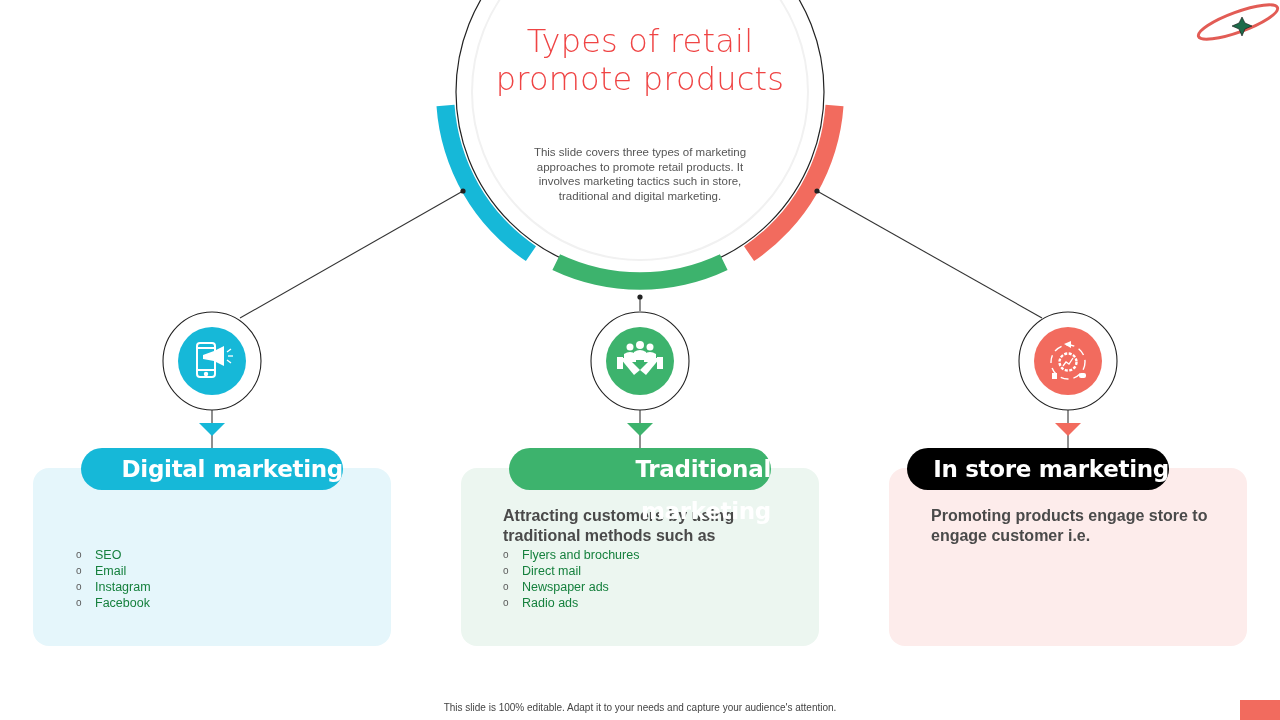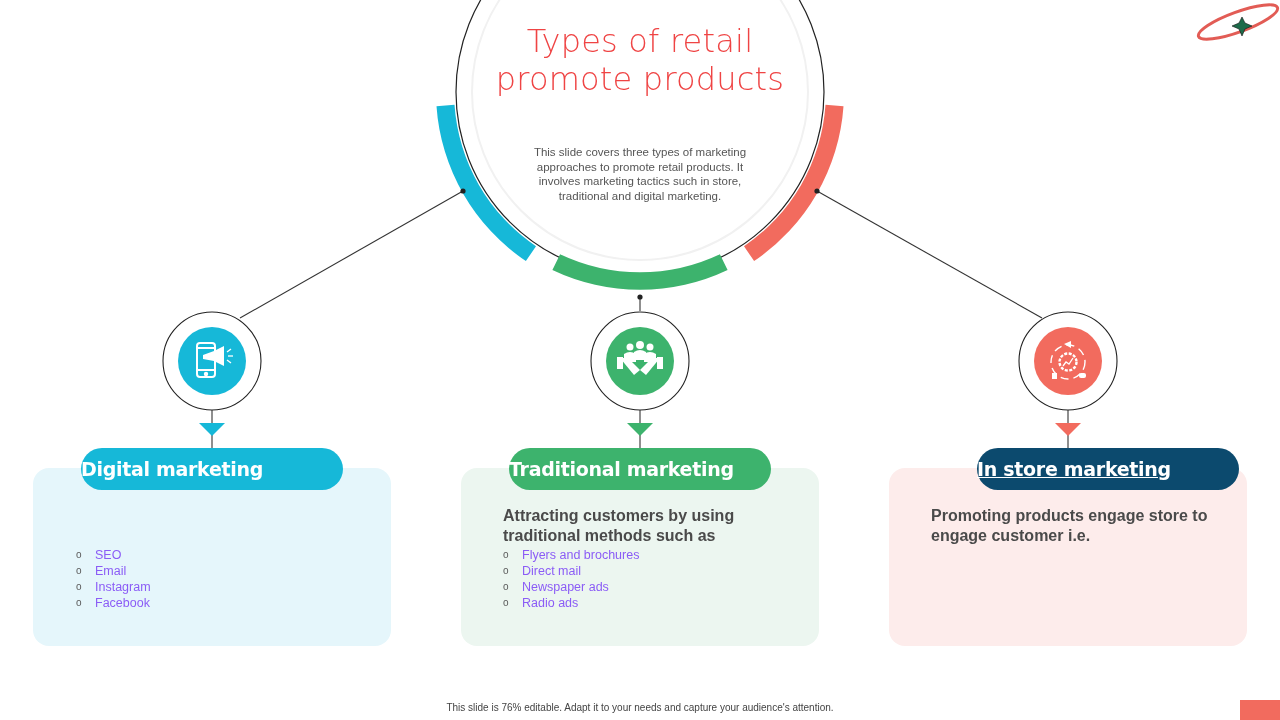--- a/index.html
+++ b/index.html
@@ -1,23 +1,23 @@
 <!DOCTYPE html>
 <html><head>
 <meta charset="utf-8">
 <style>
   html, body { margin:0; padding:0; }
   body { width:1280px; height:720px; position:relative; overflow:hidden; background:#ffffff; font-family:"Liberation Sans", sans-serif; }
   #diagram-svg { position:absolute; left:0; top:0; width:1280px; height:720px; }
   .title { position:absolute; left:480px; top:22px; width:320px; text-align:center; font-family:"DejaVu Sans", sans-serif; font-weight:200; font-size:32px; line-height:38px; color:#ef4444; letter-spacing:0.2px; }
   .subtitle { position:absolute; left:515px; top:145px; width:250px; text-align:center; font-size:11.5px; line-height:14.5px; color:#555; }
-  .pill { position:absolute; height:42px; width:262px; border-radius:21px; color:#fff; text-align:left; line-height:42px; font-family:"DejaVu Sans", sans-serif; font-weight:bold; font-size:19px; letter-spacing:-0.3px; }
+  .pill { position:absolute; height:42px; width:262px; border-radius:21px; color:#fff; text-align:right; line-height:42px; font-family:"DejaVu Sans", sans-serif; font-weight:bold; font-size:23px; letter-spacing:-0.3px; }
   .card { position:absolute; top:468px; width:358px; height:178px; border-radius:16px; }
   .card-heading { position:absolute; left:43px; top:38px; width:280px; font-weight:bold; font-size:16px; line-height:19.5px; color:#4a4a4a; }
-  .card-list { position:absolute; left:43px; margin:0; padding:0; list-style:none; font-size:12.5px; color:#8b5cf6; line-height:16px; }
+  .card-list { position:absolute; left:43px; margin:0; padding:0; list-style:none; font-size:12.5px; color:#15803d; line-height:16px; }
   .card-list li { position:relative; padding-left:19px; }
   .card-list li::before { content:"o"; position:absolute; left:0; top:0; font-size:10px; color:#5a5a5a; }
   .footer { position:absolute; left:0; width:1280px; top:702px; text-align:center; font-size:10px; color:#444; }
   .corner-block { position:absolute; left:1240px; top:700px; width:40px; height:20px; background:#f26b5e; }
 </style>
 </head>
 <body>
 
 <svg id="diagram-svg" viewBox="0 0 1280 720" xmlns="http://www.w3.org/2000/svg">
 
@@ -119,16 +119,16 @@
     <li>Radio ads</li>
   </ul>
 </div>
 <div class="pill" style="left:509px; top:448px; background:#3db36d;">Traditional marketing</div>
 
 <div class="card" style="left:889px; background:#fdeceb;">
   <div class="card-heading" style="left:42px;">Promoting products engage store to engage customer i.e.</div>
   <ul class="card-list" style="top:84px; left:42px; width:260px;">
   </ul>
 </div>
-<div class="pill" style="left:977px; top:448px; background:#0c4a6e;text-decoration:underline;">In store marketing</div>
+<div class="pill" style="left:907px; top:448px; background:#000000;">In store marketing</div>
 
-<div class="footer">This slide is 76% editable. Adapt it to your needs and capture your audience's attention.</div>
+<div class="footer">This slide is 100% editable. Adapt it to your needs and capture your audience's attention.</div>
 <div class="corner-block"></div>
 
 </body></html>

